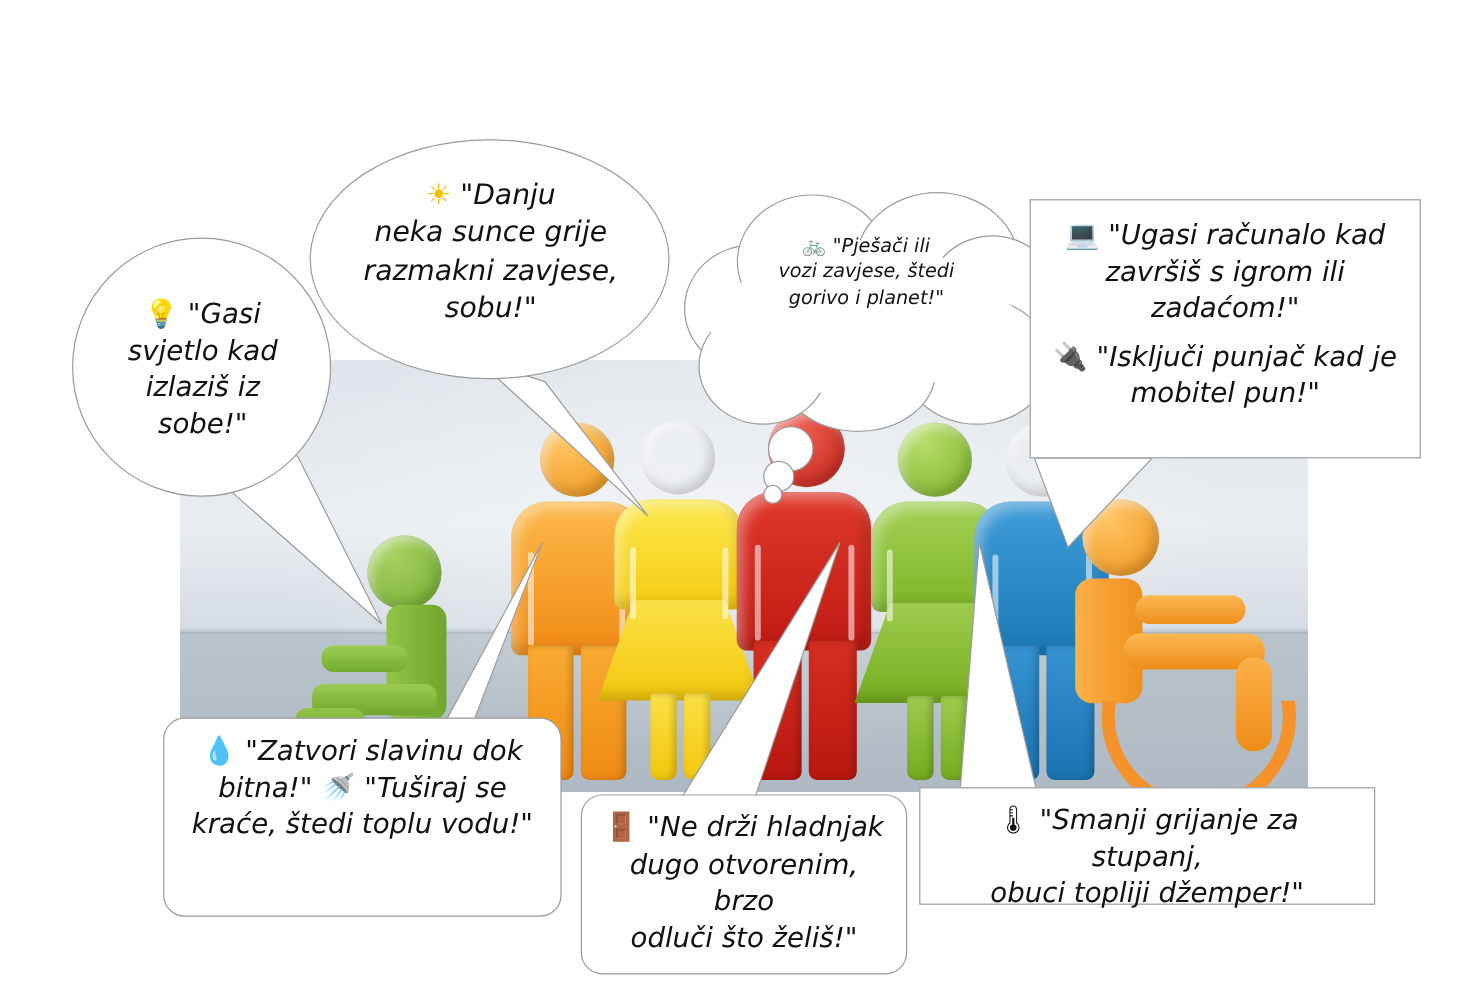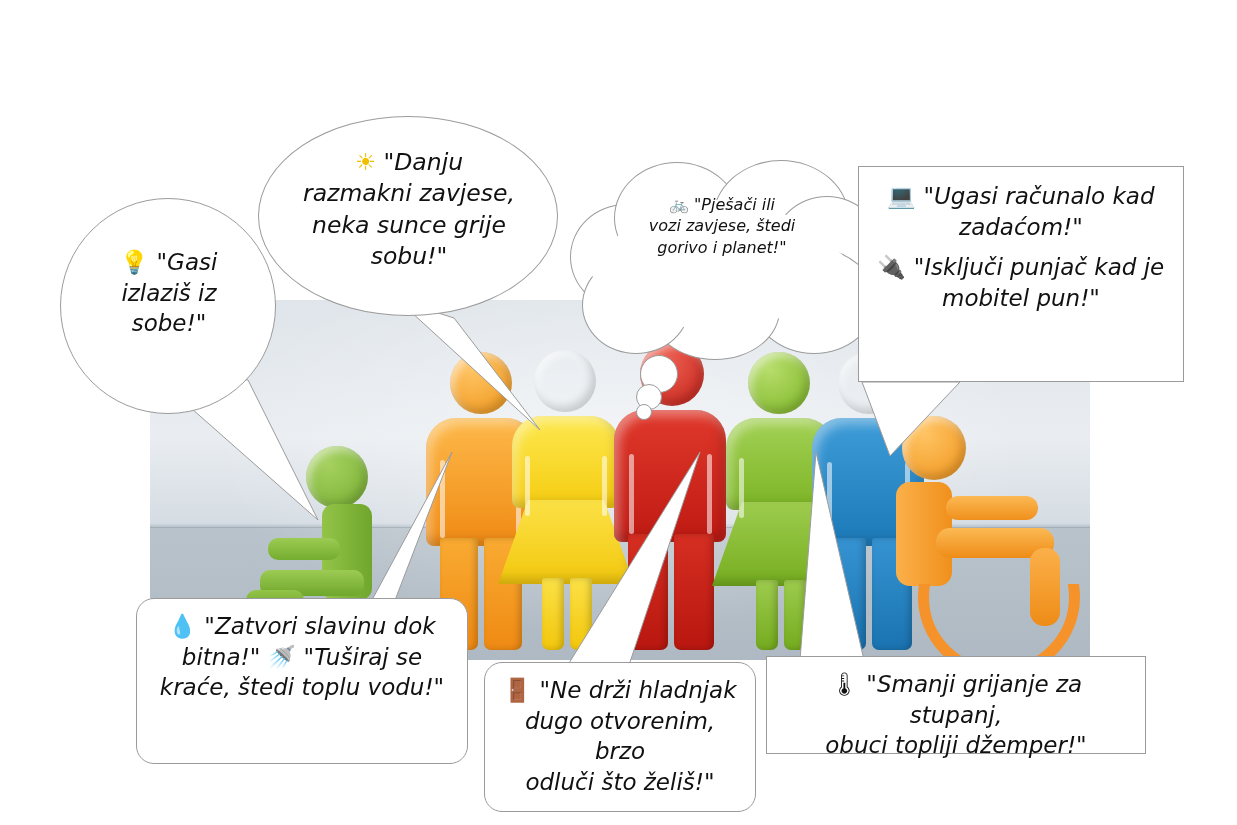--- a/index.html
+++ b/index.html
@@ -223,33 +223,34 @@
 
     <polygon points="800,660 864,660 816,452" fill="#ffffff" stroke="#9b9b9b" stroke-width="1"></polygon>
   </svg>
 
   <div class="bub oval" id="bub-light">
     <div class="inner">
       <p>
         <span class="ic">💡</span>
         <span>"Gasi</span>
       </p>
+      <p>svjetlo kad</p>
       <p>izlaziš iz</p>
       <p>sobe!"</p>
     </div>
   </div>
 
   <div class="bub oval" id="bub-sun">
     <div class="inner">
       <p>
         <span class="ic" style="color:#f0c000;">☀</span>
         <span>"Danju</span>
       </p>
+      <p>neka sunce grije</p>
       <p>razmakni zavjese,</p>
-      <p>neka sunce grije</p>
       <p>sobu!"</p>
     </div>
   </div>
 
   <div class="bub" id="bub-bike">
     <div class="cloudlobe" style="left:8px;top:44px;width:110px;height:104px;"></div>
     <div class="cloudlobe" style="left:52px;top:2px;width:124px;height:110px;"></div>
     <div class="cloudlobe" style="left:150px;top:0px;width:136px;height:120px;"></div>
     <div class="cloudlobe" style="left:210px;top:36px;width:108px;height:104px;"></div>
     <div class="cloudlobe" style="left:190px;top:88px;width:122px;height:104px;"></div>
@@ -269,20 +270,21 @@
   <div class="thoughtdot" style="left:640px;top:355px;width:36px;height:36px;"></div>
   <div class="thoughtdot" style="left:636px;top:384px;width:24px;height:24px;"></div>
   <div class="thoughtdot" style="left:636px;top:404px;width:14px;height:14px;"></div>
 
   <div class="bub rect" id="bub-computer">
     <div class="inner">
       <p>
         <span class="ic">💻</span>
         <span>"Ugasi računalo kad</span>
       </p>
+      <p>završiš s igrom ili</p>
       <p>zadaćom!"</p>
       <div class="blk2">
         <p>
           <span class="ic">🔌</span>
           <span>"Isključi punjač kad je</span>
         </p>
         <p>mobitel pun!"</p>
       </div>
     </div>
   </div>

